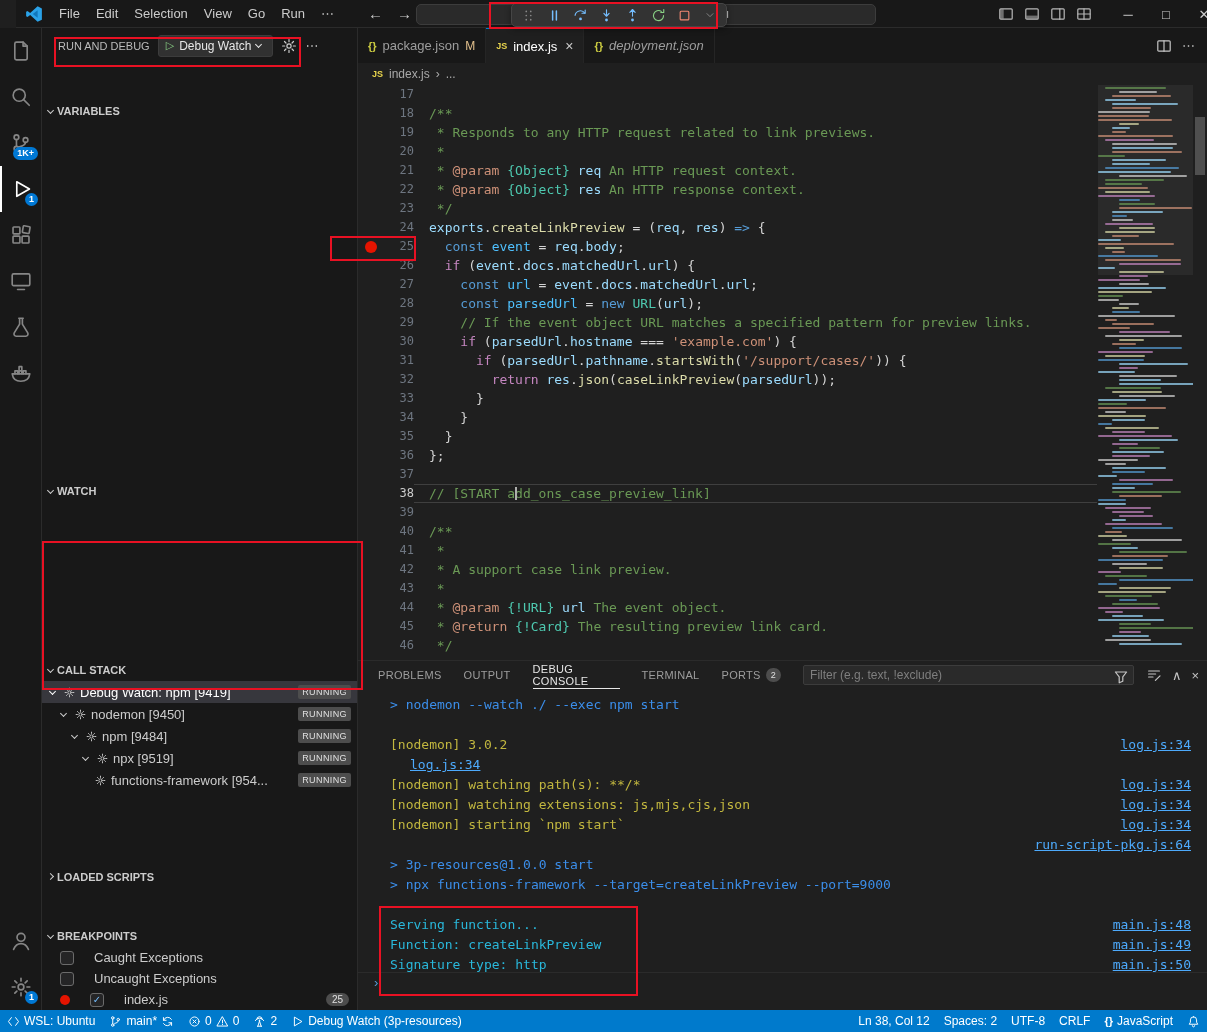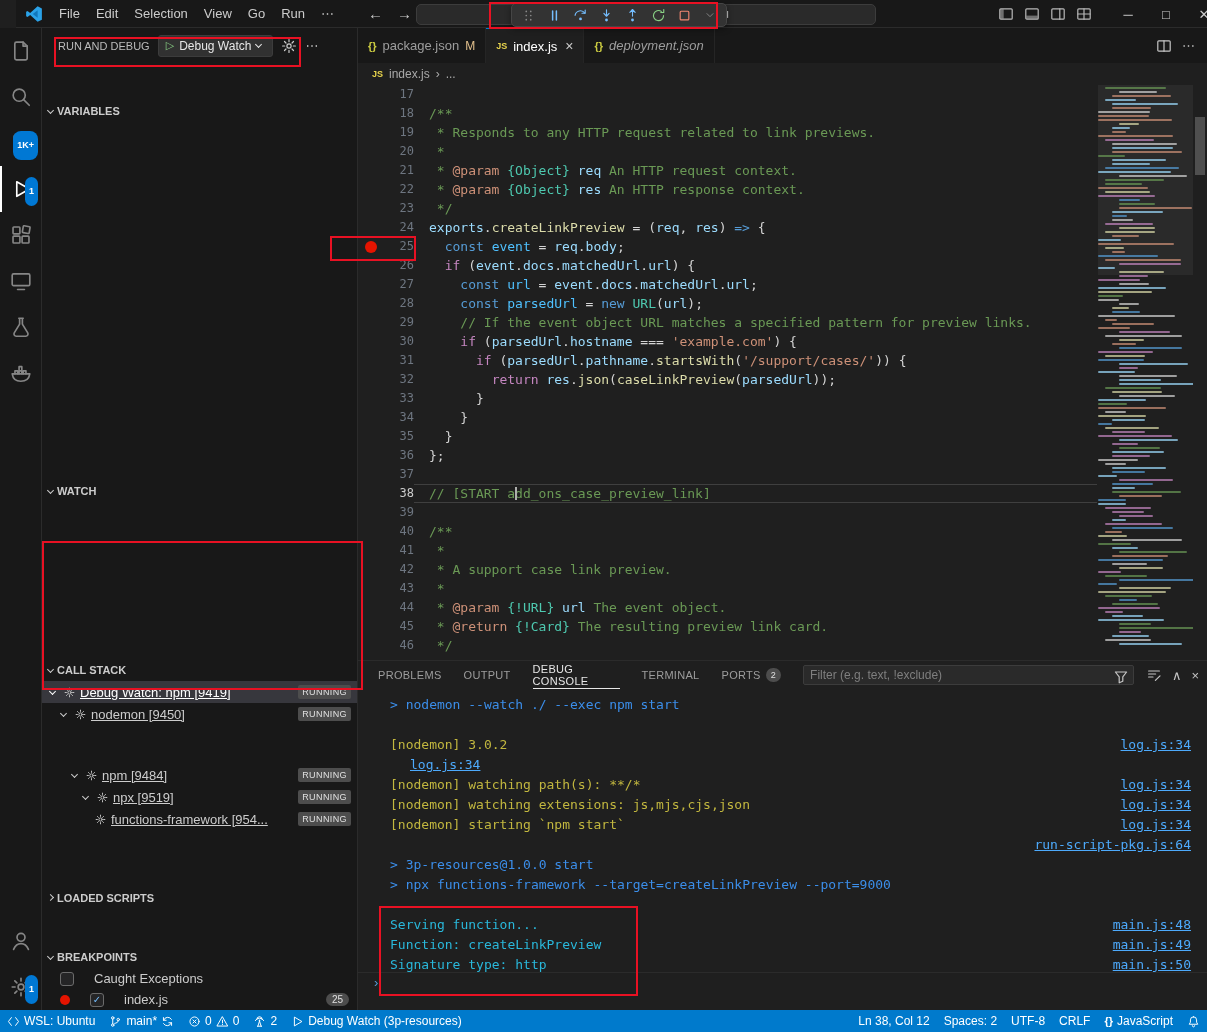--- a/index.html
+++ b/index.html
@@ -30,41 +30,41 @@
   .layout-icons { display:flex; gap:4px; margin-right:14px; color:#b8b8b8; }
   .layout-icons span { padding:3px; }
   .win-btn { width:38px; height:28px; display:flex; align-items:center; justify-content:center; color:#cccccc; font-size:13px; }
 
   
   #activitybar { position:absolute; left:0; top:28px; width:42px; height:982px;
     background:#181818; border-right:1px solid #2b2b2b; display:flex; flex-direction:column; justify-content:space-between; z-index:2; }
   .act-item { position:relative; width:42px; height:46px; display:flex; align-items:center; justify-content:center; color:#868686; }
   .act-item.active { color:#ffffff; border-left:2px solid #ffffff; }
   .act-badge { position:absolute; right:4px; bottom:6px; background:#0078d4; color:#ffffff;
-    font-size:9px; line-height:1; padding:10px 4px; border-radius:8px; font-weight:bold; }
+    font-size:9px; line-height:1; padding:2px 4px; border-radius:8px; font-weight:bold; }
 
   
   #sidebar { position:absolute; left:42px; top:28px; width:316px; height:982px;
     background:#181818; border-right:1px solid #2b2b2b; display:flex; flex-direction:column; z-index:1; }
   #sidebar-header { height:35px; display:flex; align-items:center; padding:0 8px 0 16px; flex:none; }
   #sidebar-title { font-size:11px; color:#bbbbbb; white-space:nowrap; }
   #launch-config { display:flex; align-items:center; gap:5px; margin-left:8px; height:22px; padding:0 7px;
     background:#313131; border:1px solid #3c3c3c; border-radius:3px; color:#e7e7e7; font-size:12px; }
   #launch-config .play { color:#89d185; font-size:11px; }
   #sidebar-header .hdr-ico { margin-left:8px; color:#cccccc; }
   .chev { display:inline-block; width:5px; height:5px; border-right:1.3px solid currentColor; border-bottom:1.3px solid currentColor; transform:rotate(45deg); margin:0 4px 2px 0; }
   .chev.right { transform:rotate(-45deg); }
   .side-sec { height:22px; flex:none; display:flex; align-items:center; padding-left:6px; font-size:11px; font-weight:bold; color:#cccccc;margin-top:37px; }
   .sec-body { flex:none; }
   #variables-body { height:321px; } #watch-body { height:120px; }
   #callstack-rows { height:110px; } #callstack-spacer { height:216px; }
   .cs-row { height:22px; display:flex; align-items:center; gap:4px; font-size:13px; color:#cccccc; padding-right:6px; }
   .cs-row.selected { background:#37373d; color:#ffffff; }
   .cs-ico { color:#c5c5c5; flex:none; }
-  .cs-label { flex:1; white-space:nowrap; overflow:hidden;text-decoration:underline; }
+  .cs-label { flex:1; white-space:nowrap; overflow:hidden; }
   .run-badge { background:#4d4d4d; color:#e0e0e0; font-size:9px; padding:2px 4px; border-radius:2px; letter-spacing:.4px; flex:none; }
   #breakpoint-rows { flex:none; }
   .bp-row { height:21px; display:flex; align-items:center; gap:20px; padding-left:18px; padding-right:8px; font-size:13px; }
   .bp-dot-small { width:10px; height:10px; border-radius:50%; background:#e51400; flex:none; }
   .checkbox { width:14px; height:14px; border:1px solid #6b6b6b; border-radius:3px; background:#252526; flex:none;
     display:flex; align-items:center; justify-content:center; font-size:10px; color:#75beff; }
   .bp-label { flex:1; }
   .count-badge { background:#4d4d4d; color:#e0e0e0; font-size:10px; padding:1px 6px; border-radius:8px; }
 
   
@@ -390,21 +390,21 @@
         <span class="chev"></span>
         <span class="cs-ico">
           <svg width="13" height="13" viewBox="0 0 16 16" fill="none" stroke="currentColor" stroke-width="1.2" stroke-linecap="round" stroke-linejoin="round">
             <circle cx="8" cy="8" r="2"></circle>
             <path d="M8 2.6v1.6M8 11.8v1.6M2.6 8h1.6M11.8 8h1.6M4.3 4.3l1.1 1.1M10.6 10.6l1.1 1.1M11.7 4.3l-1.1 1.1M5.4 10.6l-1.1 1.1"></path>
           </svg>
         </span>
         <span class="cs-label">nodemon [9450]</span>
         <span class="run-badge">RUNNING</span>
       </div>
-      <div class="cs-row" style="padding-left: 30px; margin-top: 39px;">
+      <div class="cs-row" style="padding-left: 30px;">
         <span class="chev"></span>
         <span class="cs-ico">
           <svg width="13" height="13" viewBox="0 0 16 16" fill="none" stroke="currentColor" stroke-width="1.2" stroke-linecap="round" stroke-linejoin="round">
             <circle cx="8" cy="8" r="2"></circle>
             <path d="M8 2.6v1.6M8 11.8v1.6M2.6 8h1.6M11.8 8h1.6M4.3 4.3l1.1 1.1M10.6 10.6l1.1 1.1M11.7 4.3l-1.1 1.1M5.4 10.6l-1.1 1.1"></path>
           </svg>
         </span>
         <span class="cs-label">npm [9484]</span>
         <span class="run-badge">RUNNING</span>
       </div>
@@ -438,20 +438,24 @@
   </div>
 
   <div class="side-sec">
     <span class="chev"></span>
     <span>BREAKPOINTS</span>
   </div>
   <div class="sec-body" id="breakpoint-rows">
       <div class="bp-row">
         <span class="checkbox"></span>
         <span class="bp-label">Caught Exceptions</span>
+      </div>
+      <div class="bp-row">
+        <span class="checkbox"></span>
+        <span class="bp-label">Uncaught Exceptions</span>
       </div>
       <div class="bp-row">
         <span class="bp-dot-small"></span>
         <span class="checkbox">✓</span>
         <span class="bp-label">index.js</span>
         <span class="count-badge">25</span>
       </div>
     </div>
 </section>
 

